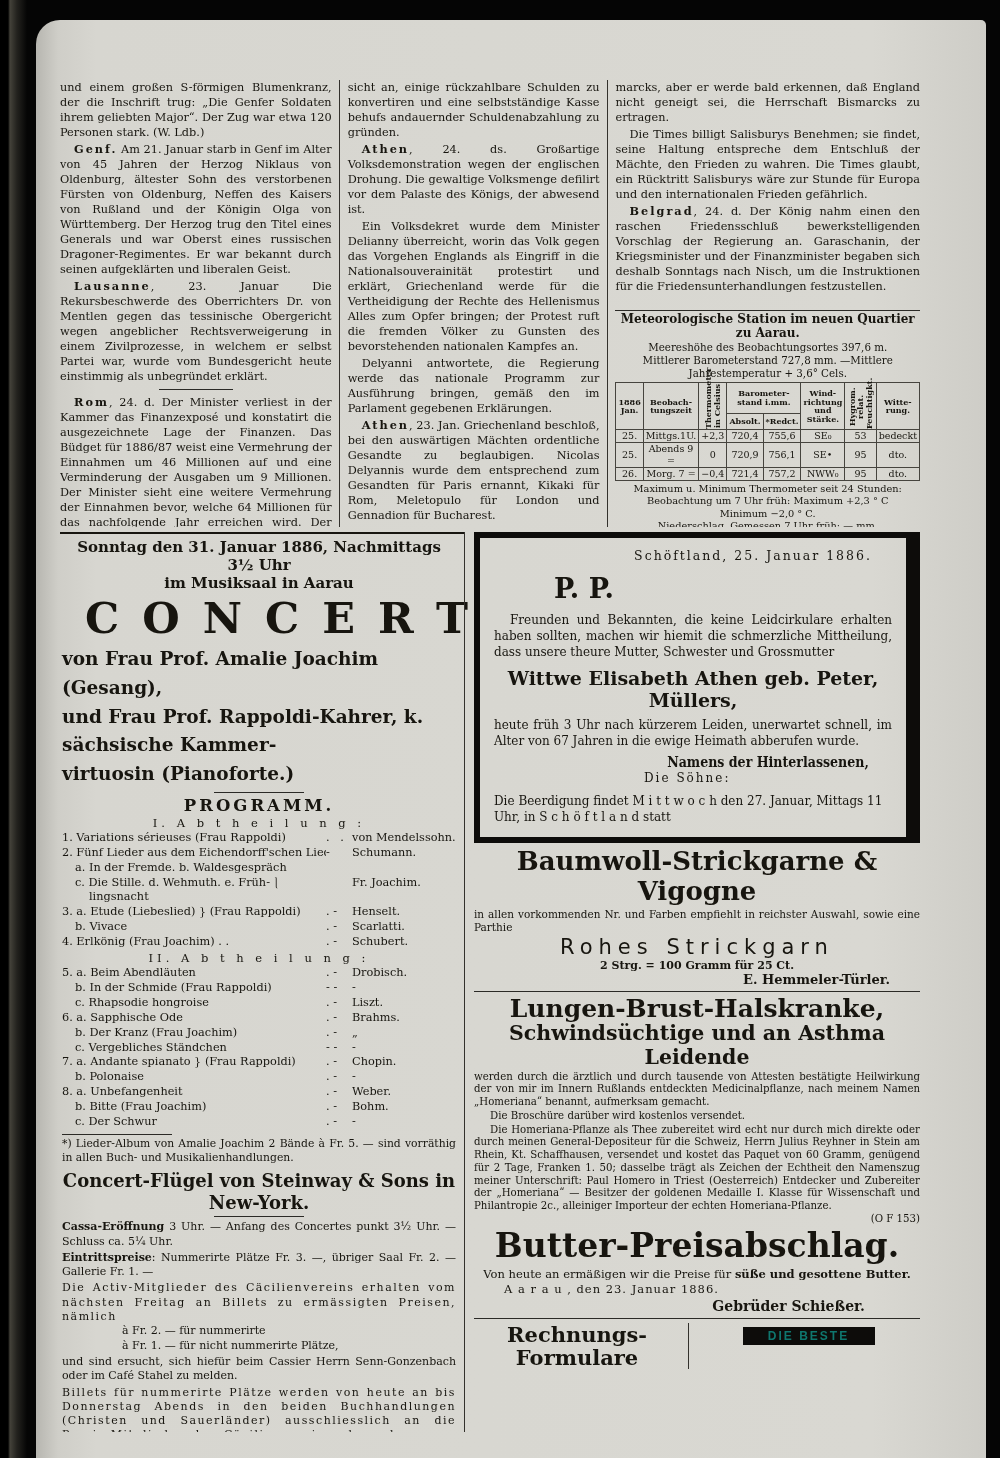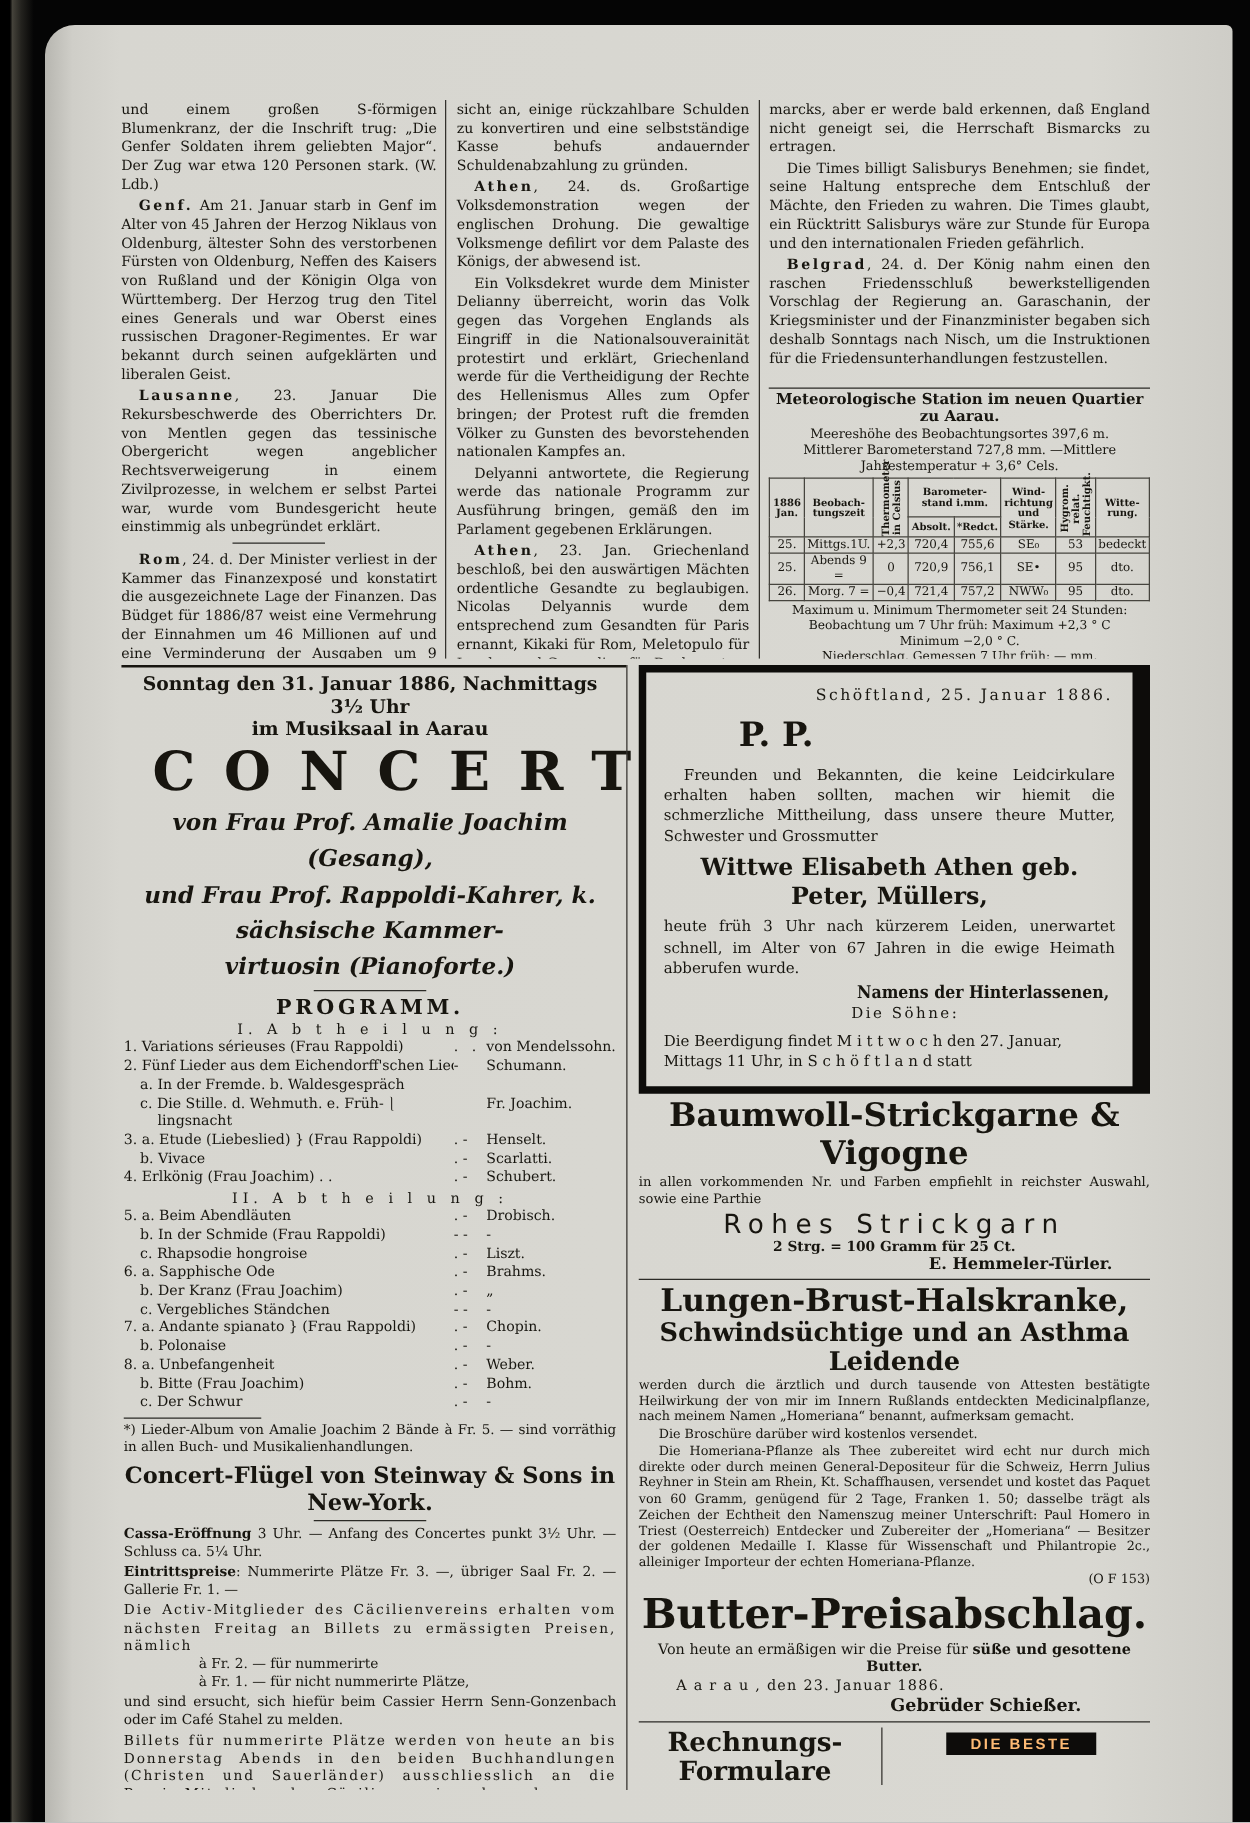--- a/index.html
+++ b/index.html
@@ -1,21 +1,21 @@
 <!DOCTYPE html>
 <html><head>
 <meta charset="utf-8">
 <style>
   html,body{margin:0;padding:0;}
   .page{position:relative;width:1000px;height:1458px;overflow:hidden;
     background:linear-gradient(90deg,#000 0,#000 8px,#44423a 10px,#23221e 17px,#050505 27px,#050505 100%);
     font-family:"DejaVu Serif",serif;color:#17150f;}
   .paper{position:absolute;left:36px;top:20px;right:14px;bottom:0;
     background:linear-gradient(90deg,#b7b6b0 0,#cfcec8 22px,#d7d6d0 60px,#d9d8d2 88%,#cecdc7 100%);
-    border-radius:24px 5px 0 0;padding:60px 66px 0 61px;box-sizing:border-box;}
+    border-radius:24px 5px 0 0;padding:60px 66px 0 24px;box-sizing:border-box;}
   
   .news-row{display:flex;height:447px;overflow:hidden;}
   .news-col{font-size:11.3px;line-height:1.33;text-align:justify;}
   .c1{width:281px;padding-right:7px;box-sizing:border-box;}
   .c2{width:271px;padding:0 8px;box-sizing:border-box;border-left:1px solid #33312c;}
   .c3{flex:1;padding-left:7px;box-sizing:border-box;border-left:1px solid #33312c;}
   .news-p{margin:0 0 2px 0;text-indent:14px;}
   .news-p.noind{text-indent:0;}
   .lead{font-weight:bold;letter-spacing:2px;}
   .short-rule{width:74px;border:0;border-top:1px solid #2b2a26;margin:5px auto 5px auto;}
@@ -32,21 +32,21 @@
   .w-sub{border-top:1px solid #2b2a26;margin-top:3px;padding-top:2px;font-size:10.3px;line-height:1.28;}
   .bold-frak{font-weight:bold;}
   
   .bottom-row{display:flex;height:900px;overflow:hidden;margin-top:5px;}
   .concert-col{width:404px;box-sizing:border-box;border-top:2px solid #17150f;padding:4px 8px 0 2px;}
   .ads-col{flex:1;box-sizing:border-box;border-left:1px solid #33312c;padding-left:9px;}
   
   .ct-line1{font-weight:bold;font-size:15px;text-align:center;line-height:1.2;}
   .ct-line2{font-weight:bold;font-size:15px;text-align:center;line-height:1.2;}
   .ct-title{font-weight:bold;font-size:43px;line-height:1.15;text-align:center;letter-spacing:23px;padding-left:23px;margin:2px 0 2px 0;}
-  .ct-by{font-style:italic;font-weight:bold;font-size:18.5px;text-align:center;line-height:1.55;}
+  .ct-by{font-weight:bold;font-size:18.5px;line-height:1.55;}
   .mini-rule{width:90px;border:0;border-top:1px solid #2b2a26;margin:3px auto;}
   .ct-programm{font-weight:bold;font-size:16.5px;letter-spacing:3px;text-align:center;margin-top:3px;}
   .ct-abt{font-size:11.5px;letter-spacing:4px;text-align:center;margin:1px 0;}
   .prog-line{display:flex;font-size:11.3px;line-height:1.32;}
   .prog-line.ind{padding-left:13px;}
   .prog-line.ind2{padding-left:27px;}
   .prog-left{flex:1;white-space:nowrap;overflow:hidden;}
   .prog-dots{width:26px;white-space:pre;overflow:hidden;}
   .prog-comp{width:104px;}
   .fn-rule{width:110px;border:0;border-top:1px solid #2b2a26;margin:4px 0 2px 0;}
@@ -86,21 +86,21 @@
   .bu-body{font-size:11.5px;text-align:center;margin:3px 0 0 0;}
   .bu-date{font-size:11.5px;letter-spacing:1px;margin:1px 0 0 30px;}
   .bu-sig{font-weight:bold;font-size:14px;text-align:right;padding-right:55px;margin-top:2px;}
   
   .bot-split{display:flex;margin-top:4px;}
   .form-col{width:48%;box-sizing:border-box;padding-right:8px;}
   .choc-col{flex:1;box-sizing:border-box;border-left:1px solid #33312c;padding-left:8px;}
   .fo-title{font-weight:bold;font-size:21px;text-align:center;line-height:1.1;}
   
   .choc{width:206px;margin:4px auto 0 auto;}
-  .choc-top{width:120px;margin:0 auto;background:#0d0c0a;color:#fdba74;font-family:"Liberation Sans",sans-serif;font-weight:bold;font-size:12px;line-height:18px;text-align:center;letter-spacing:2px;}
+  .choc-top{width:132px;margin:0 auto;background:#0d0c0a;color:#0f766e;font-family:"Liberation Sans",sans-serif;font-weight:bold;font-size:12px;line-height:18px;text-align:center;letter-spacing:2px;}
 </style>
 </head>
 <body>
 
 <div class="page">
   <div class="paper">
 
     <div class="news-row">
       <div class="news-col c1">
         <div>

